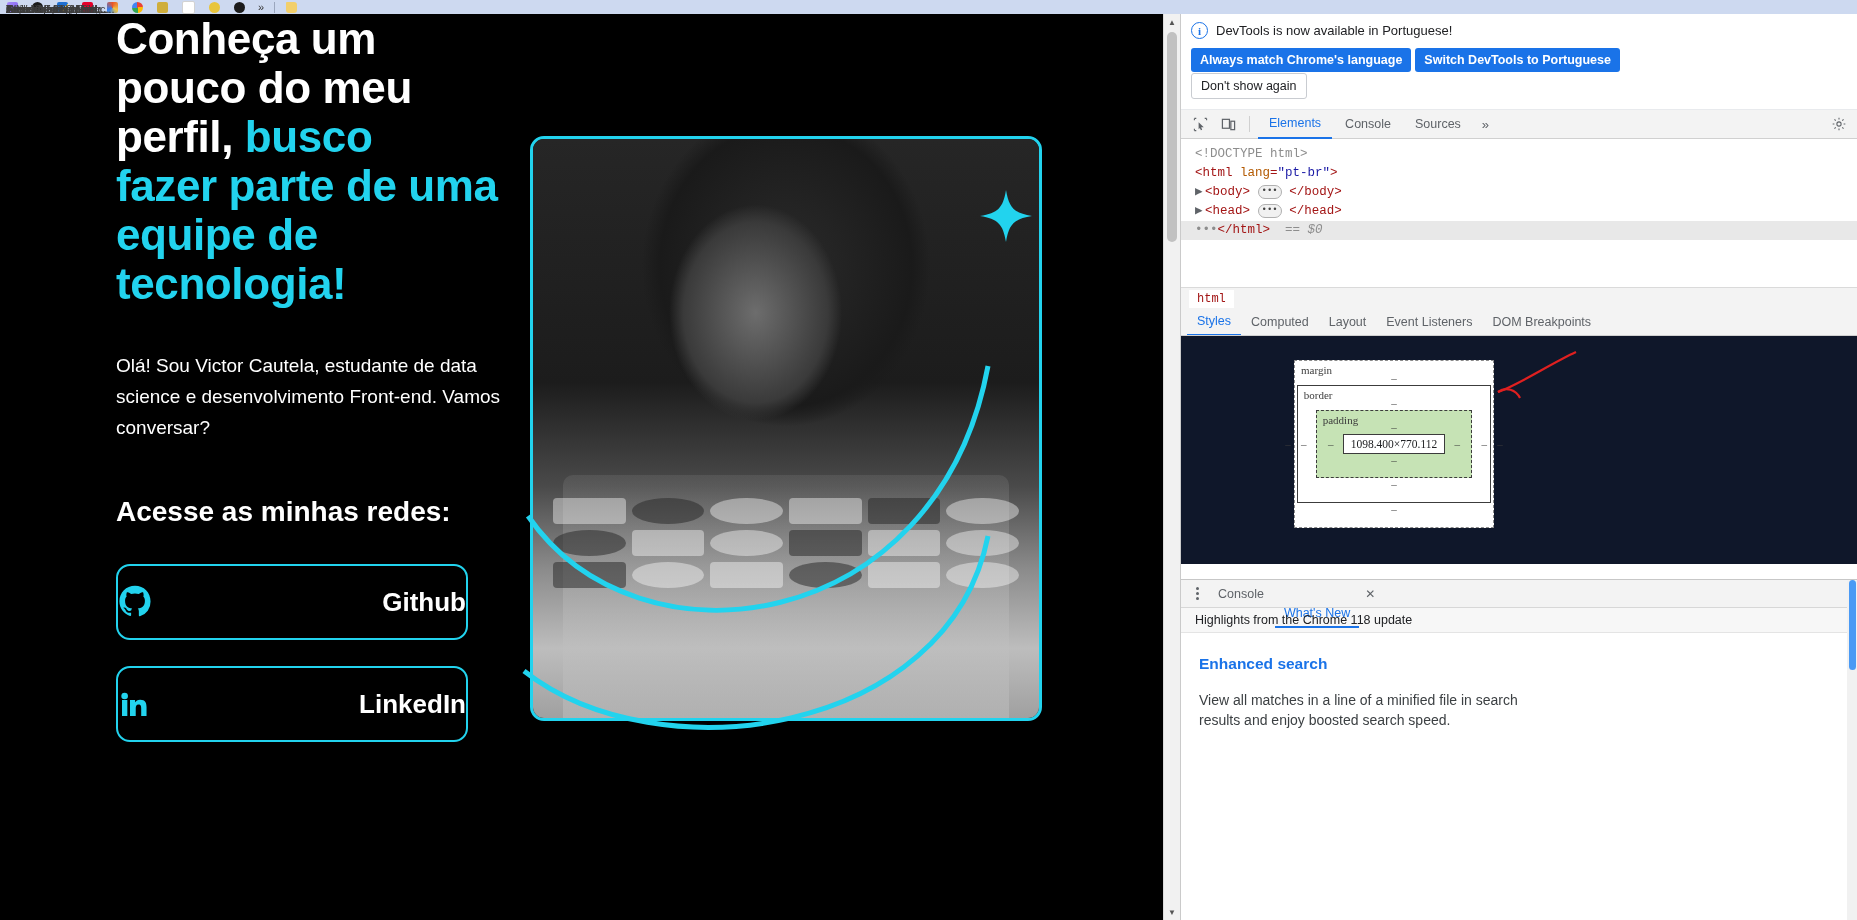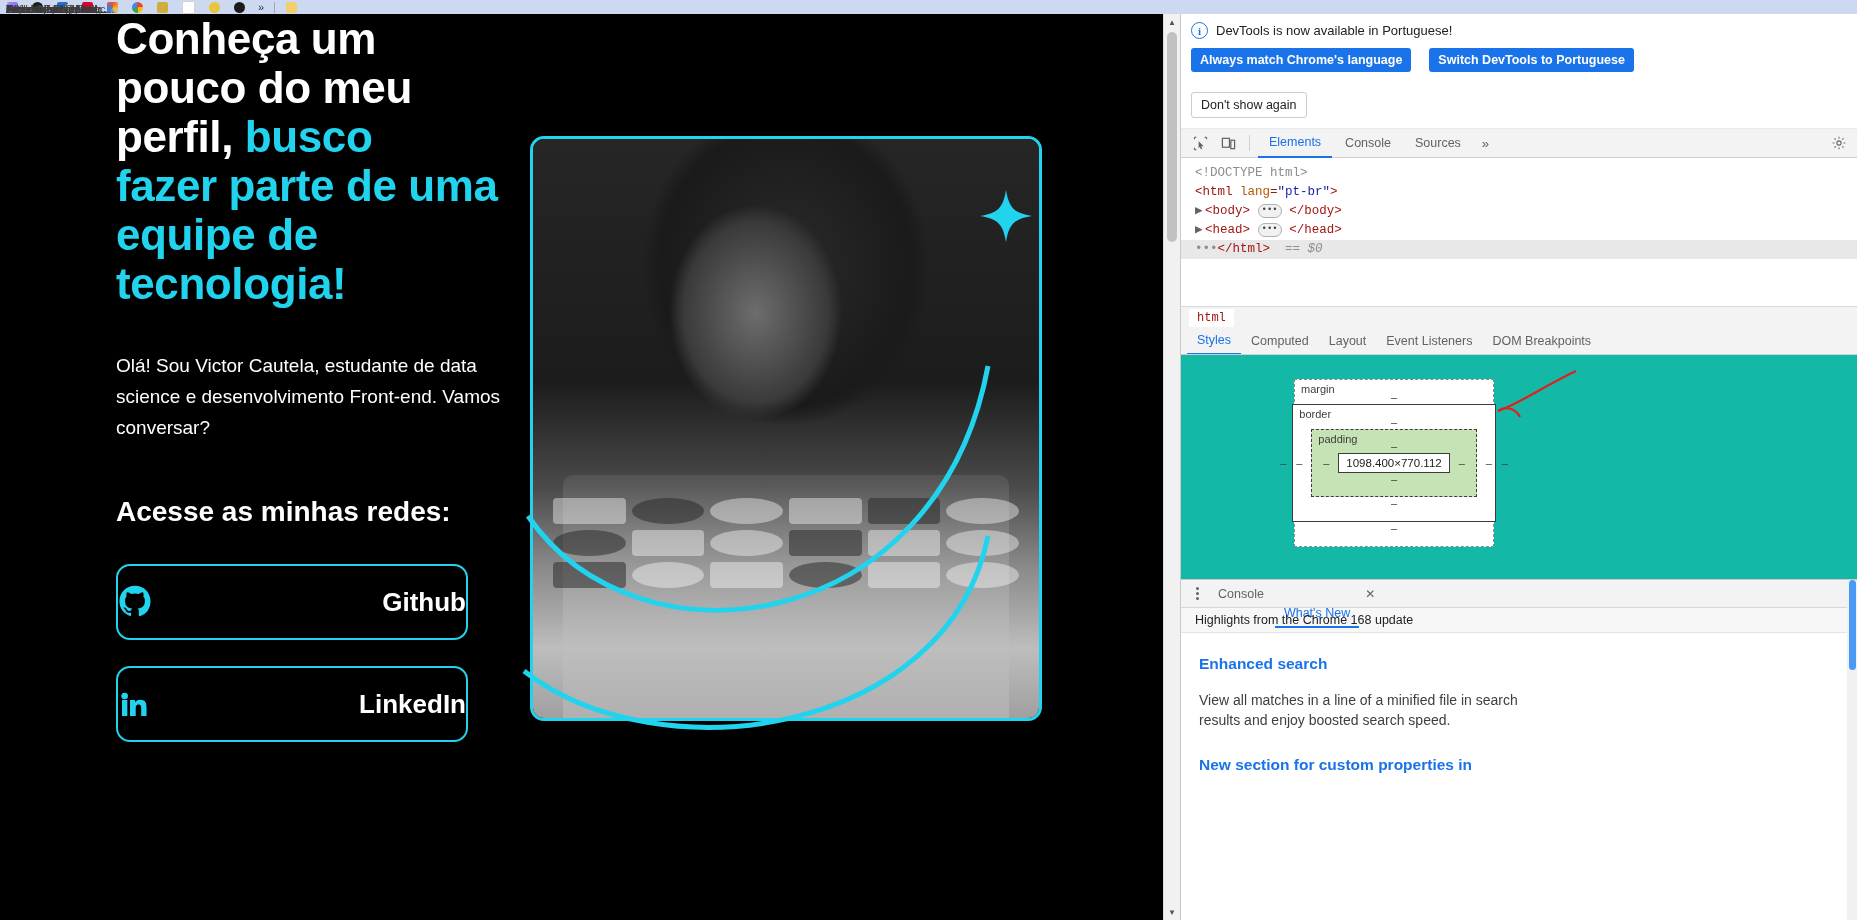--- a/index.html
+++ b/index.html
@@ -229,21 +229,21 @@
   .info-icon {
     width: 15px; height: 15px; border-radius: 50%;
     border: 1.5px solid #1a73e8;
     color: #1a73e8;
     font-size: 11px; font-weight: bold;
     display: flex; align-items: center; justify-content: center;
     font-family: "Liberation Serif", serif;
     flex: 0 0 auto;
   }
   .dt-banner-text { font-size: 13px; color: #202124; }
-  .dt-btn-row { display: flex; gap: 18px; margin-bottom: 20px; }
+  .dt-btn-row { display: flex; gap: 4px; margin-bottom: 1px; }
   .dt-btn-primary {
     background: #1a73e8;
     color: #fff;
     border: none;
     border-radius: 3px;
     padding: 5px 9px;
     font-size: 12.5px;
     font-weight: bold;
     font-family: "Liberation Sans", sans-serif;
     cursor: pointer;
@@ -360,22 +360,23 @@
     font-size: 12.5px;
     color: #5f6368;
     cursor: pointer;
     white-space: nowrap;
   }
   .st-tab.active { color: #1a73e8; border-bottom: 2px solid #1a73e8; }
 
   .styles-body {
     position: relative;
     height: 228px;
-    background: #14b8a6;
+    background: #0f172a;
     overflow: hidden;
+    font-family: Liberation Serif, serif;
   }
 
   
   .boxmodel {
     position: absolute;
     left: 113px; top: 24px;
     width: 200px;
   }
   .bm-layer {
     border: 1px dashed #8a8a8a;
@@ -733,24 +734,23 @@
       <div class="drawer-tabs">
         <div class="kebab">
             <i></i>
             <i></i>
             <i></i>
           </div>
         <div class="dr-tab">Console</div>
         <div class="dr-tab active">What's New</div>
         <div class="dr-close">✕</div>
       </div>
-      <div class="wn-header">Highlights from the Chrome 168 update</div>
+      <div class="wn-header">Highlights from the Chrome 118 update</div>
       <div class="wn-body">
         <h3 class="wn-title">Enhanced search</h3>
         <p class="wn-text">View all matches in a line of a minified file in search results and enjoy boosted search speed.</p>
-        <h3 class="wn-title">New section for custom properties in</h3>
       </div>
       <div class="dt-scrollbar">
         <div class="dt-sb-thumb"></div>
       </div>
     </div>
   </div>
 </div>
 
 </body></html>

